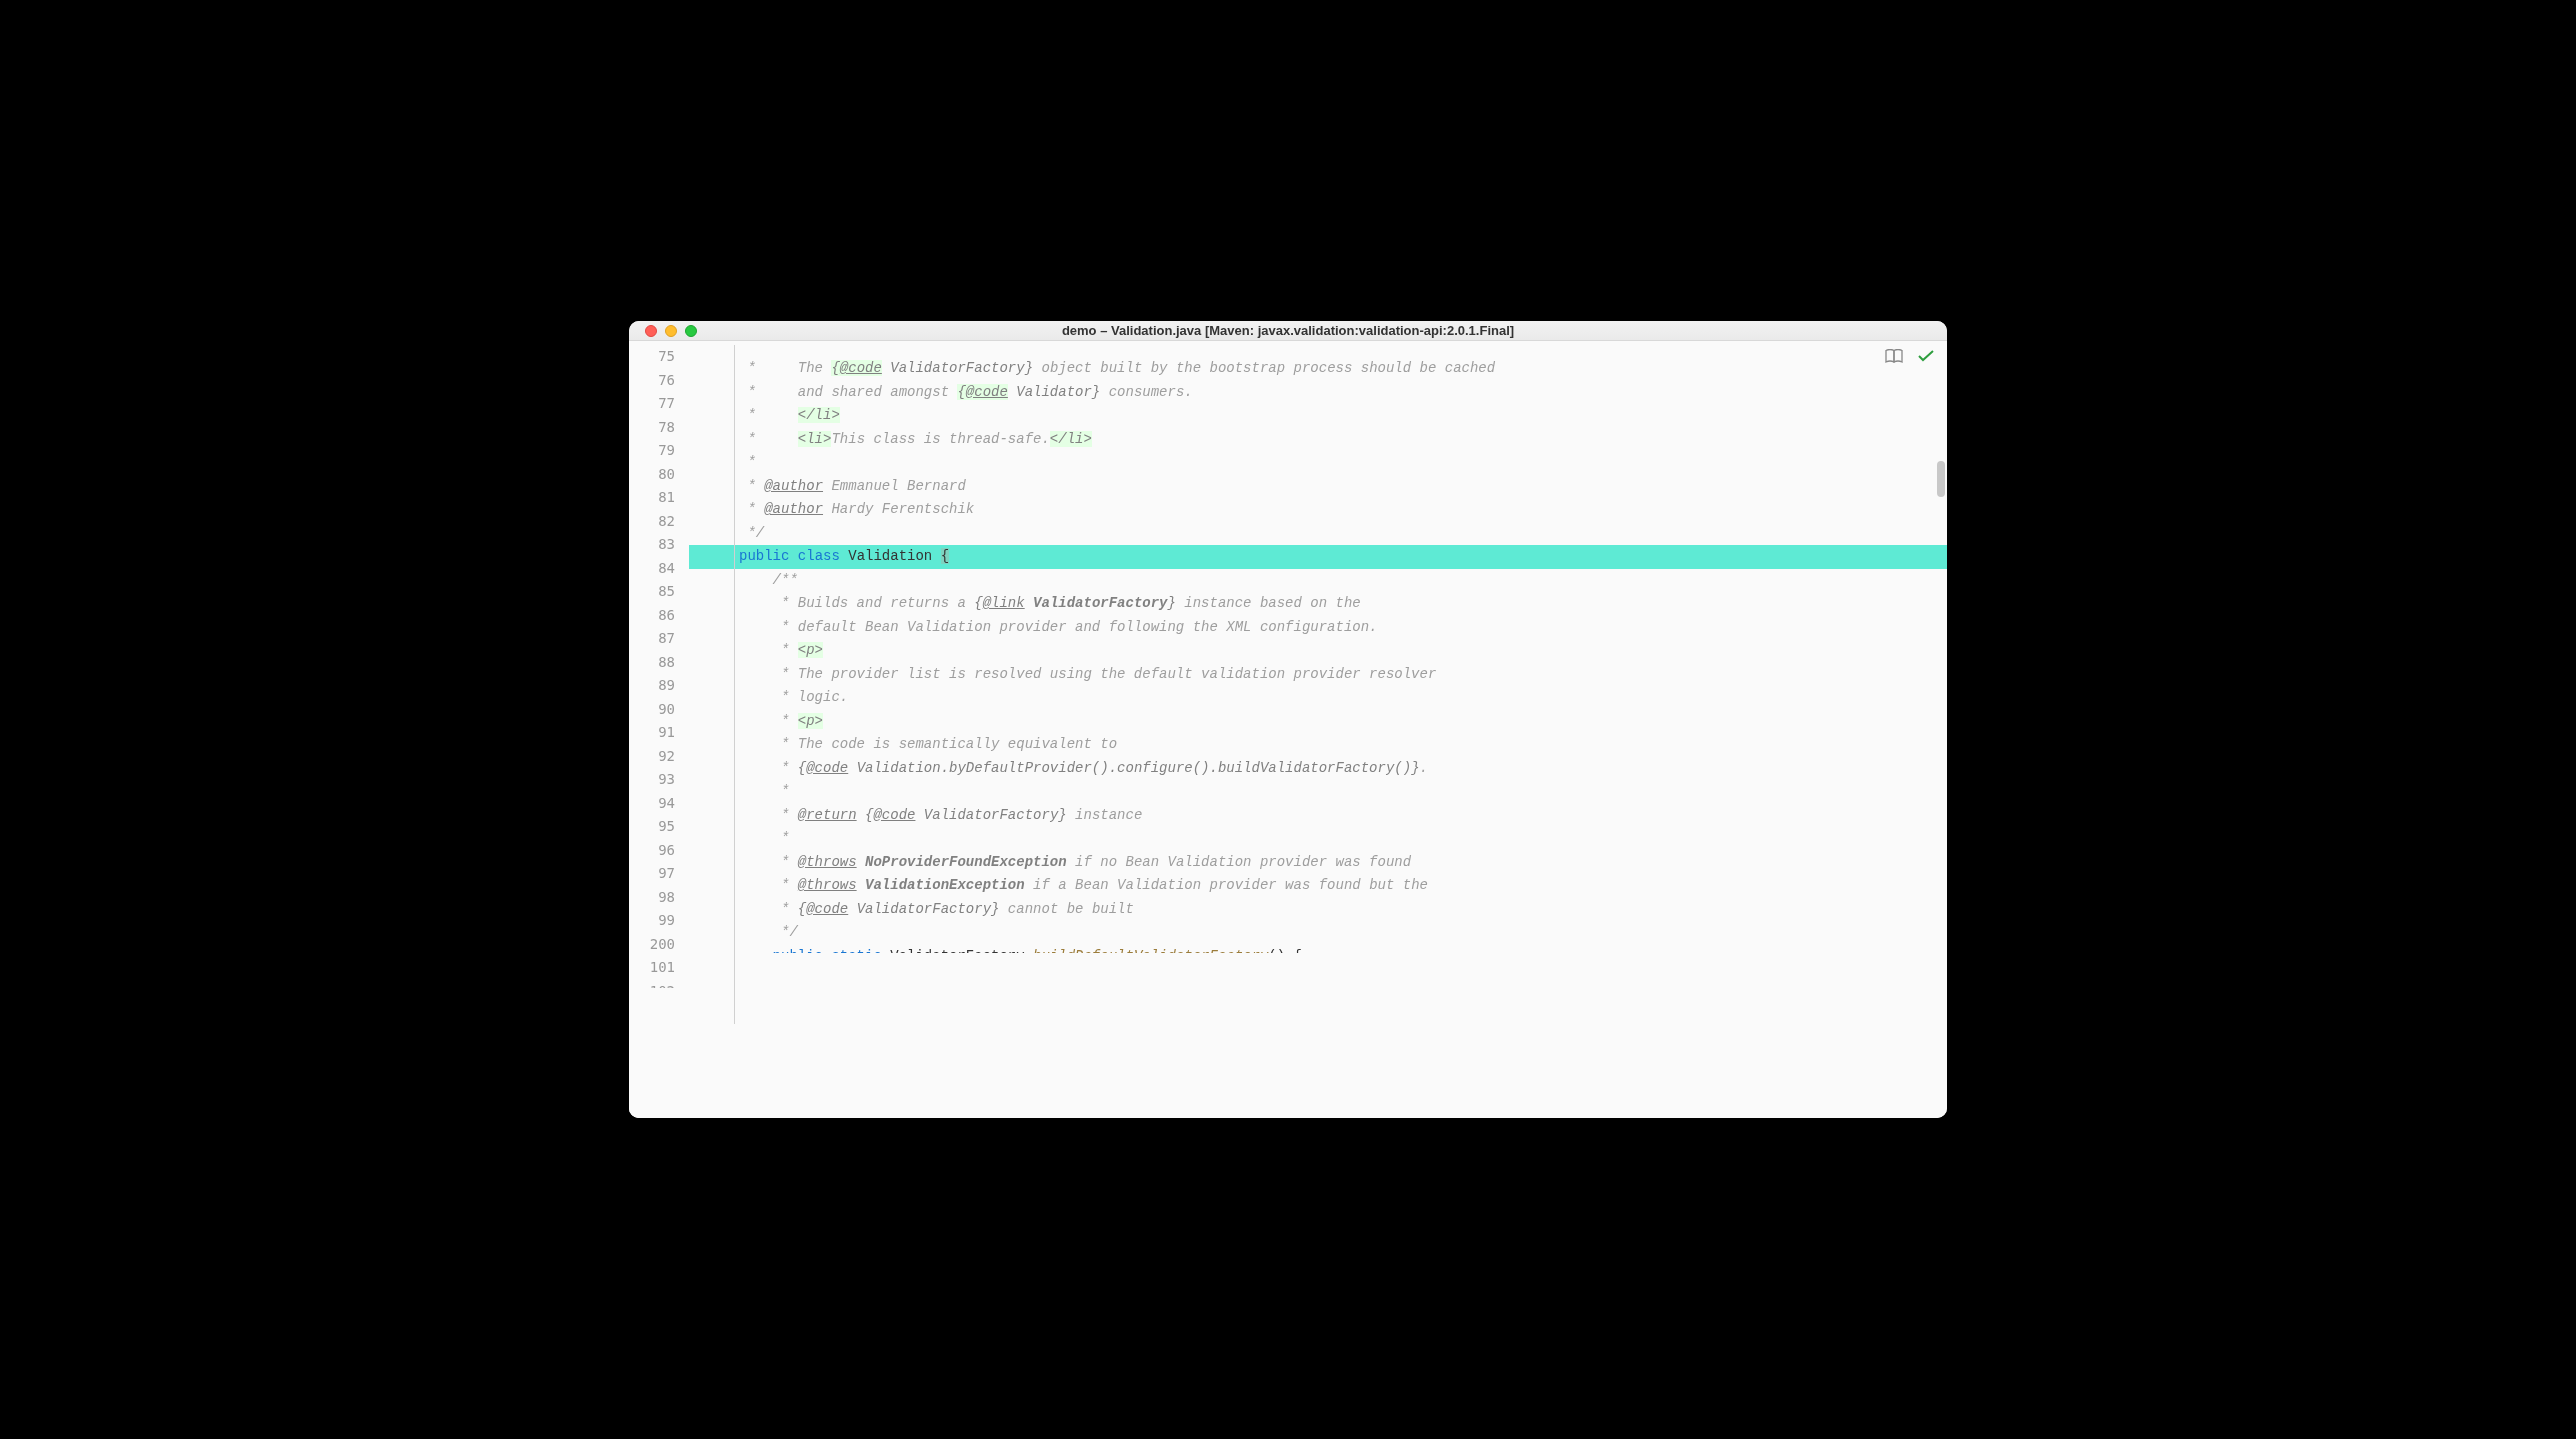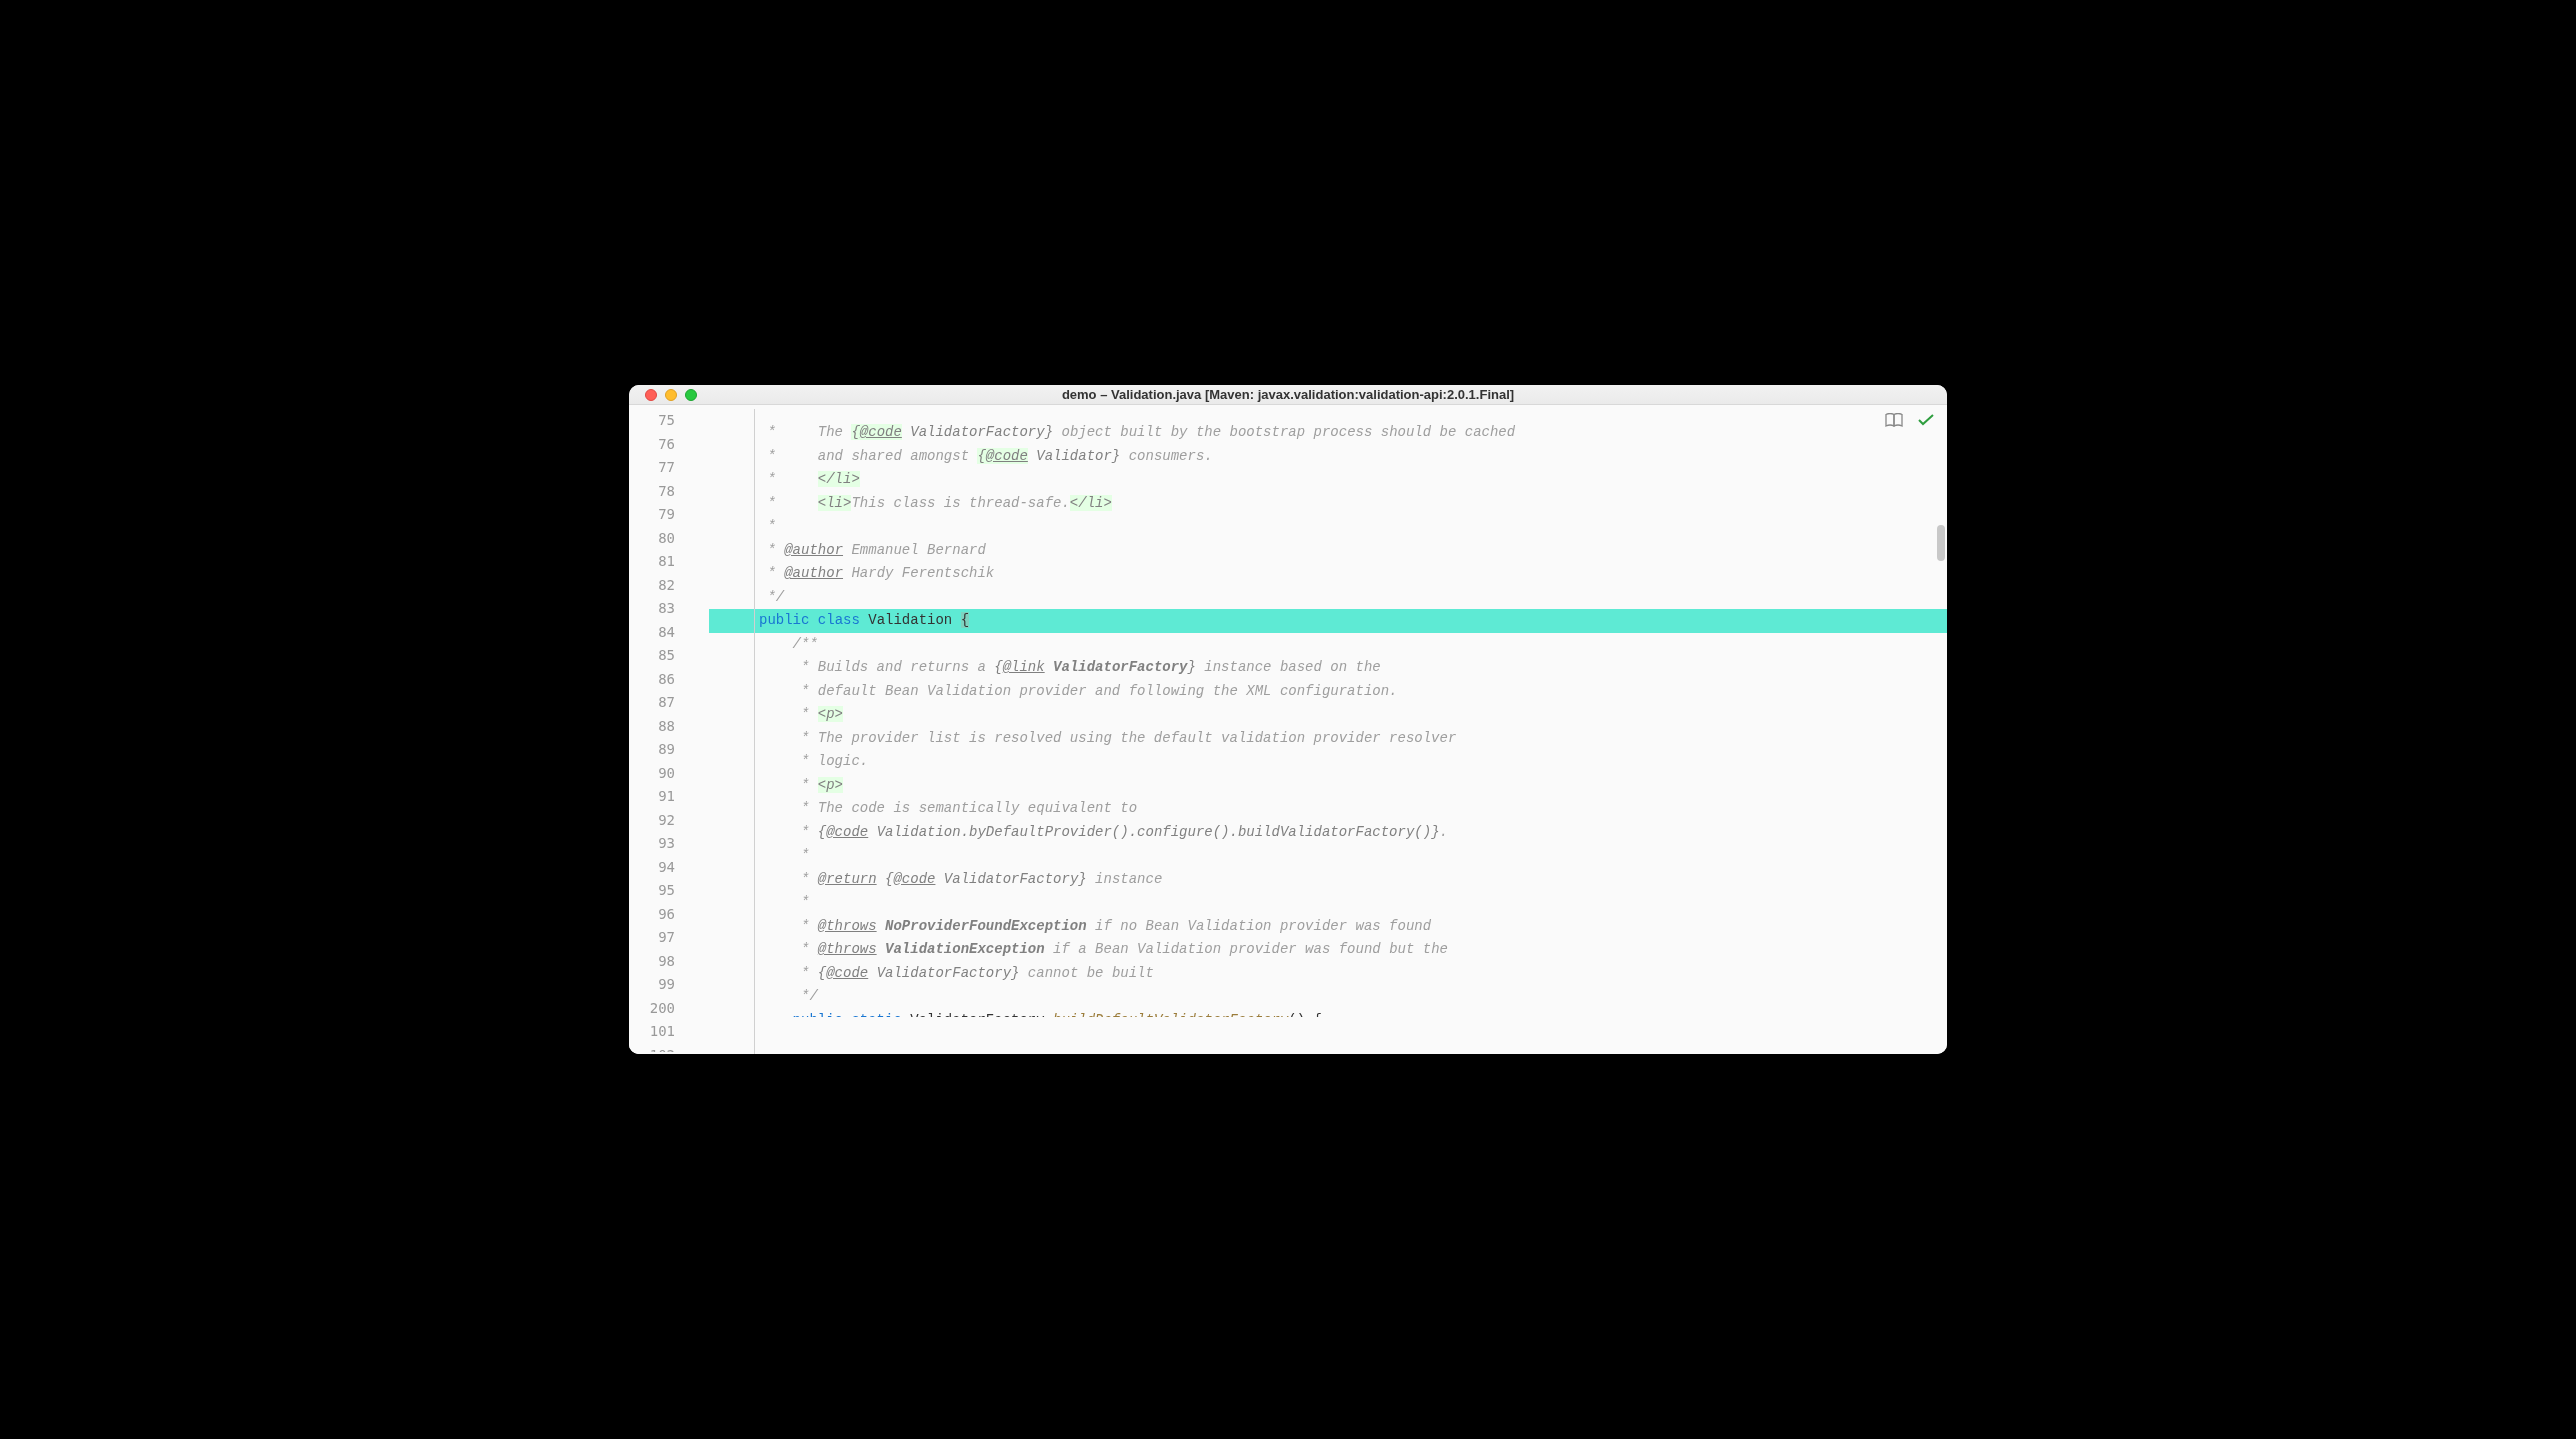--- a/index.html
+++ b/index.html
@@ -59,24 +59,23 @@
       text-align: center;
       font-family: -apple-system, 'Helvetica Neue', sans-serif;
       font-size: 13px;
       font-weight: 600;
       color: #333;
     }
     
     .editor {
       display: flex;
       background: #fafafa;
-      height: 649px;
+      height: 777px;
       overflow: hidden;
       position: relative;
-      gap: 20px;
     }
     
     .gutter {
       background: #fafafa;
       padding: 4px 0;
       user-select: none;
       color: #999;
       font-size: 14px;
       text-align: right;
       width: 60px;

